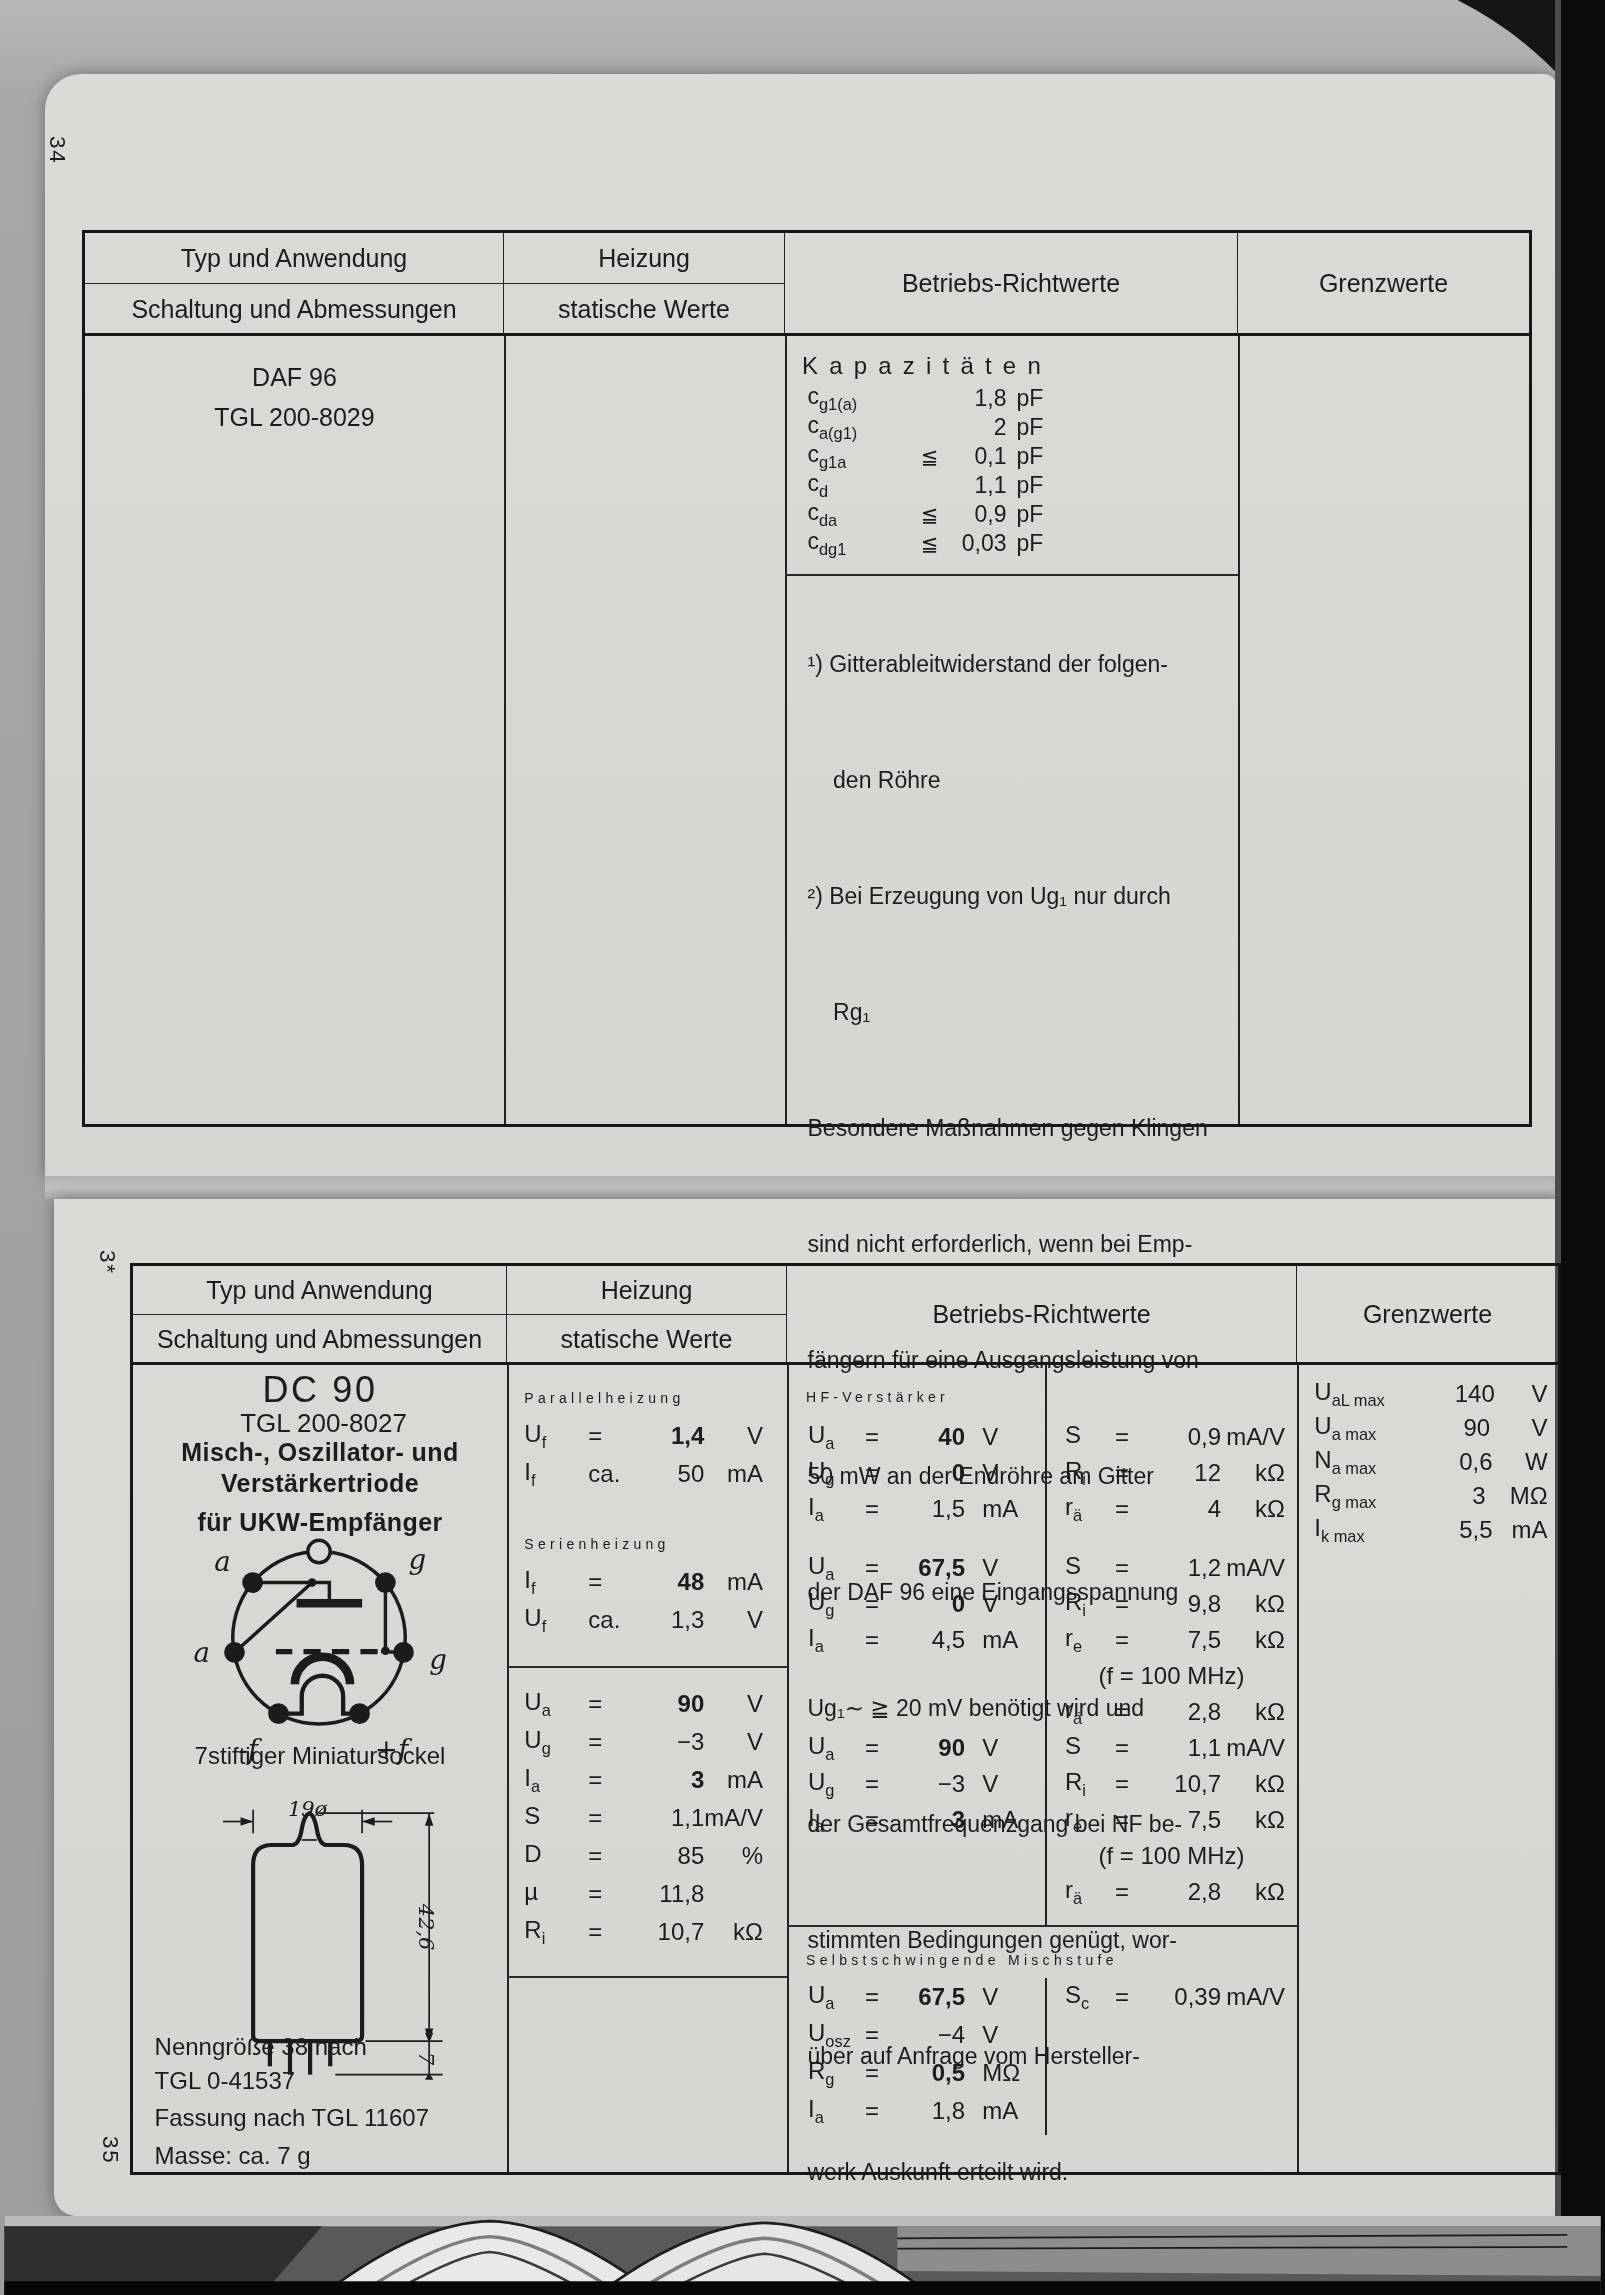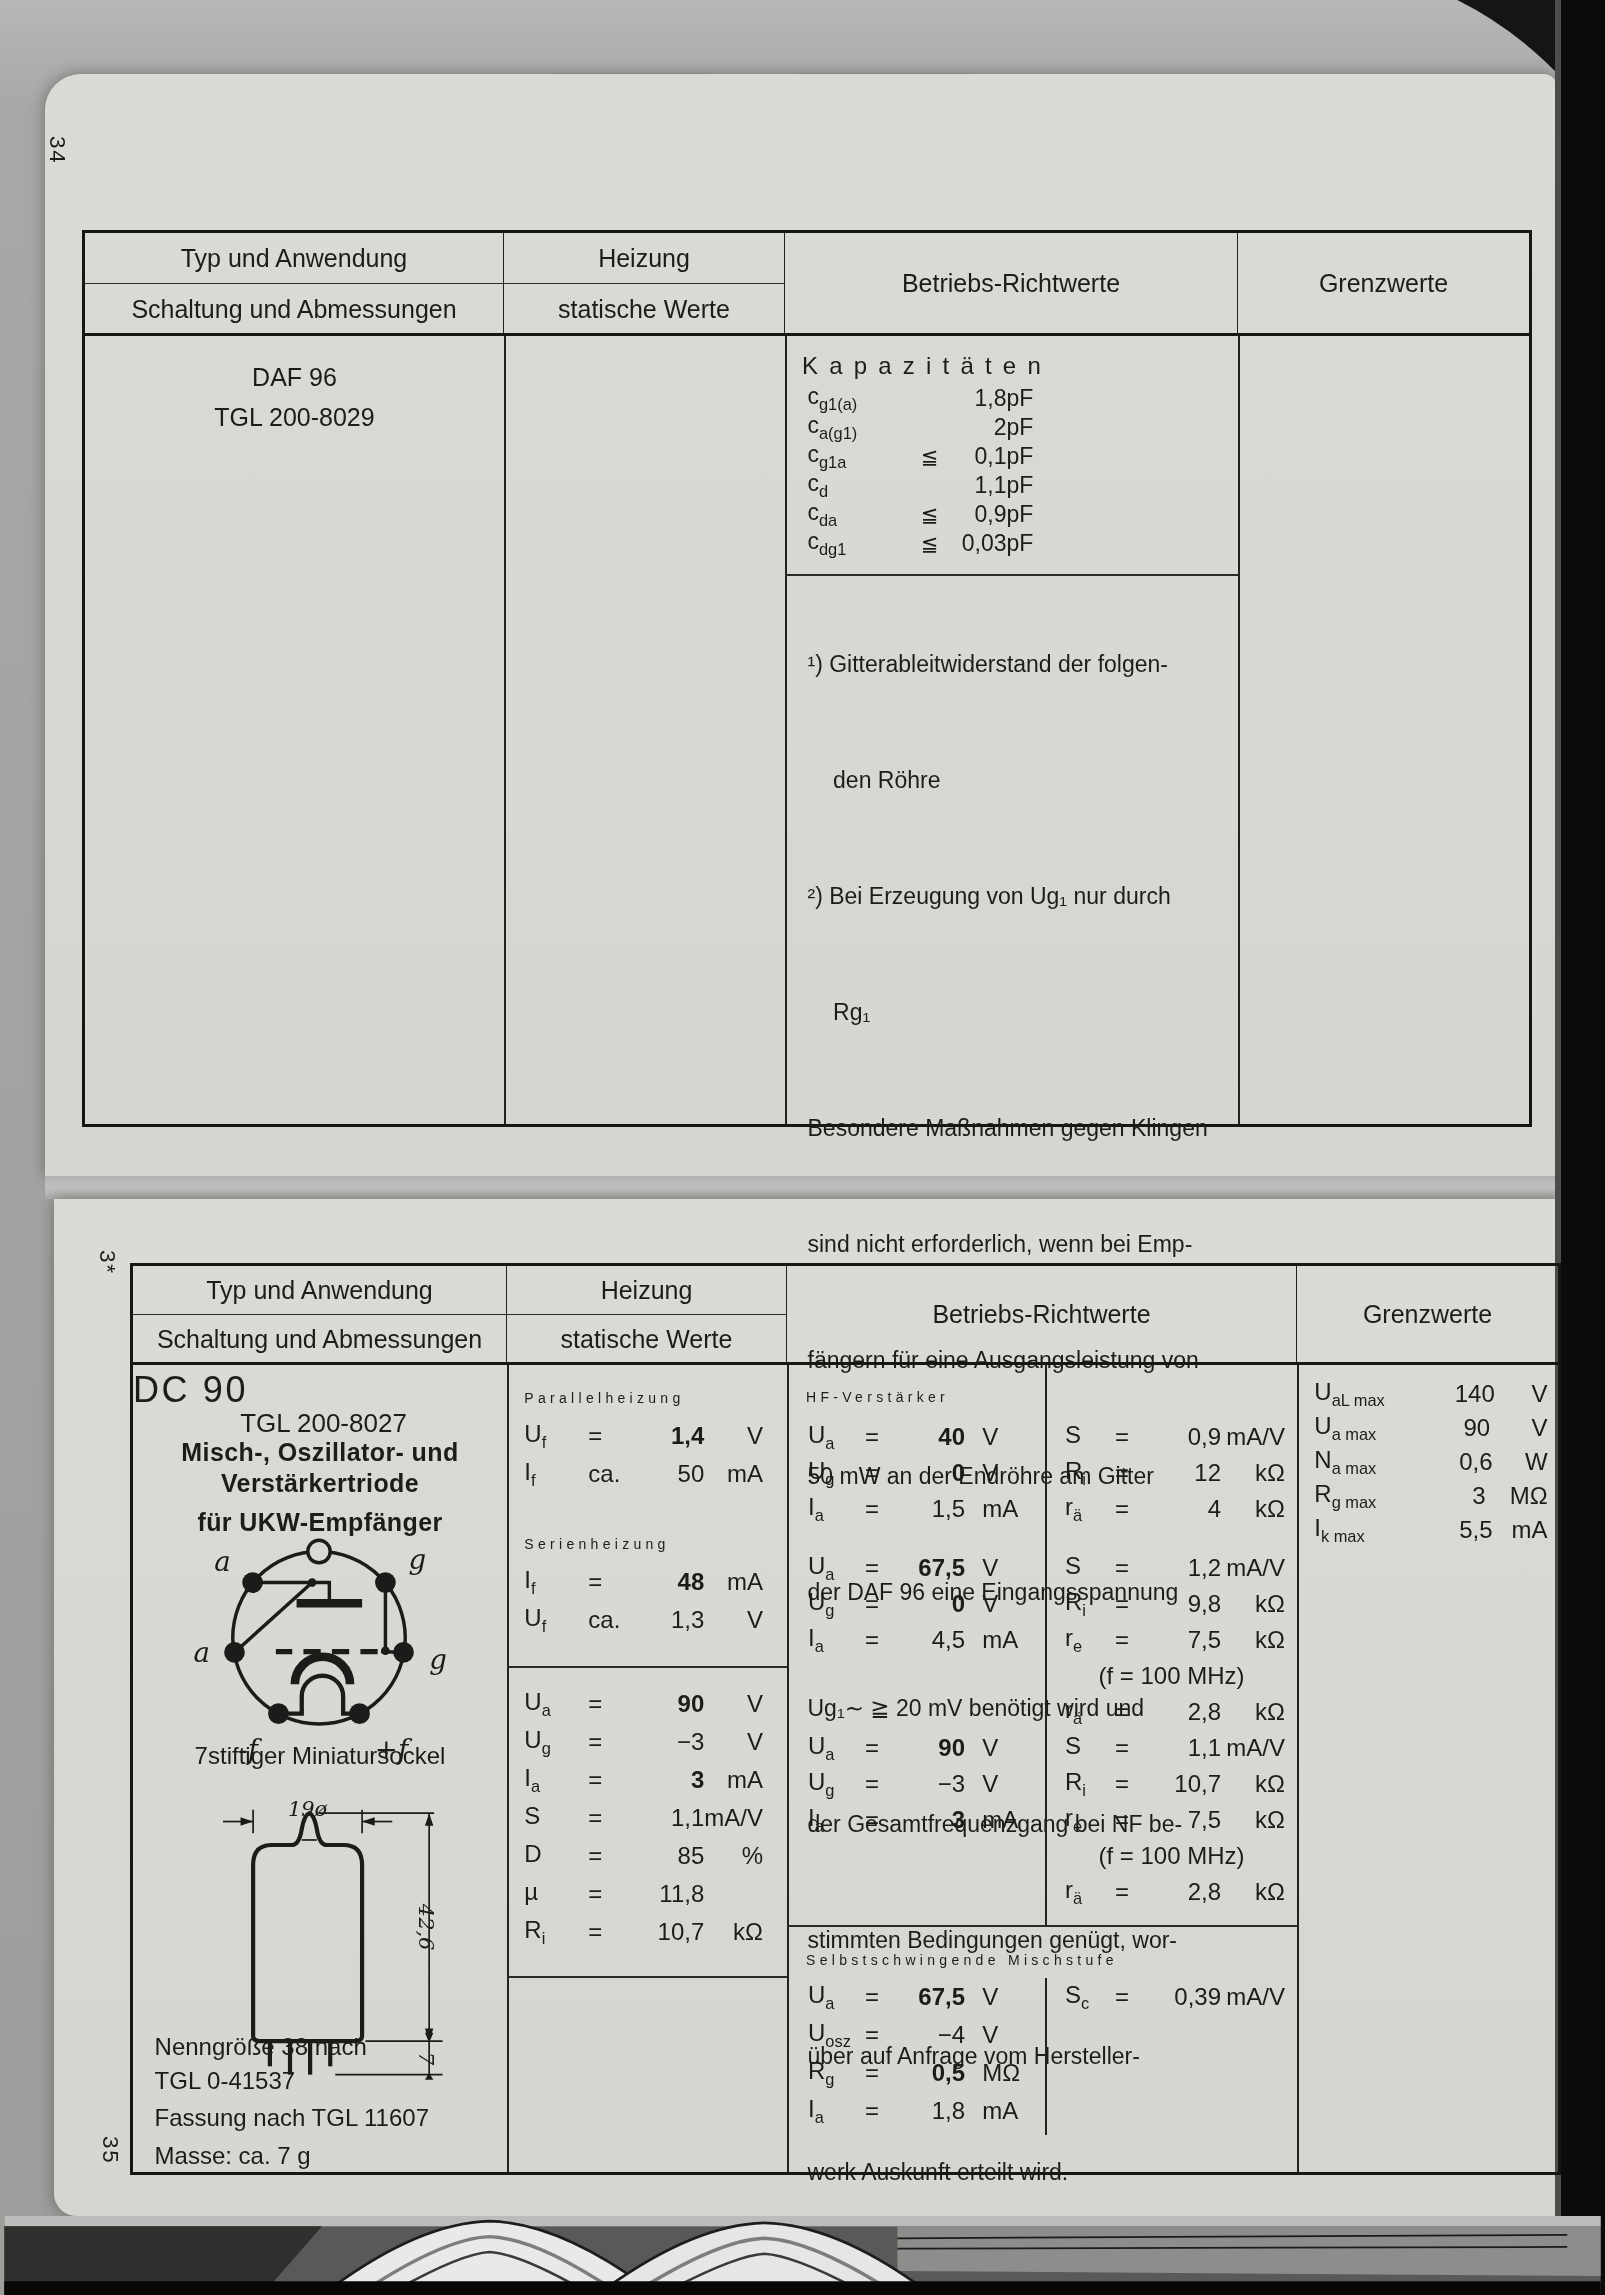--- a/index.html
+++ b/index.html
@@ -32,21 +32,21 @@
   .val{text-align:right;white-space:pre;}
   .val.bold{font-weight:700;}
   .note{position:absolute;left:0;right:0;text-align:center;}
   .sec-t{height:35px;display:flex;align-items:center;white-space:pre;}
   
   .kap-title{letter-spacing:11.2px;padding-left:17px;font-size:24px;}
   .kap-rows .row{height:29px;font-size:23px;padding-left:22.5px;}
   .kap-rows .symw{width:97px;}
   .kap-rows .rel{width:50px;text-align:center;font-size:21px;}
   .kap-rows .val{width:52px;}
-  .kap-rows .unit{padding-left:0;}
+  .kap-rows .unit{padding-left:10px;}
   .fn{font-size:23px;line-height:29px;white-space:pre;}
   .fn-line{height:29px;}
   
   .heiz-rows .row{height:38px;padding-left:17.3px;}
   .heiz-rows .symw{width:64px;}
   .heiz-rows .rel{width:66px;}
   .heiz-rows .val{width:50px;}
   .heiz-rows .unit{flex:1;text-align:right;padding-right:24px;}
   
   .rl .row{height:36px;padding-left:21px;}
@@ -63,21 +63,21 @@
   .misch-rows .row{height:38px;}
   
   .grenz-rows .row{height:34px;padding-left:17.3px;}
   .grenz-rows .symw{width:130px;}
   .grenz-rows .rel{width:0;overflow:hidden;}
   .grenz-rows .val{flex:1;margin-left:41px;}
   .grenz-rows .unit{width:69px;text-align:right;padding-right:10.4px;}
   .ls5{letter-spacing:4.3px;}
   .tt-col1{text-align:center;font-size:25px;}
   .rot{transform:rotate(90deg);transform-origin:center;font-size:22.5px;letter-spacing:1.7px;}
-  .dc-title{font-size:36px;letter-spacing:2.6px;text-align:left;}
+  .dc-title{font-size:36px;letter-spacing:2.6px;text-align:center;}
   .dc-sub{font-size:26px;text-align:center;padding-left:7px;}
   .dc-desc{font-size:25px;font-weight:700;text-align:center;letter-spacing:0.4px;}
   .cap{font-size:24px;text-align:center;}
   .notes-line{position:absolute;left:21.6px;font-size:24px;height:31px;display:flex;align-items:center;white-space:pre;}
   
   .sk{fill:none;stroke:#1b1b19;stroke-width:4;}
   .sk5{fill:none;stroke:#1b1b19;stroke-width:5;}
   .sk2{fill:none;stroke:#1b1b19;stroke-width:2;}
   .pin{fill:#1b1b19;}
   .pinlb{font-family:"DejaVu Serif",serif;font-style:italic;font-size:32px;fill:#1b1b19;text-anchor:middle;}

